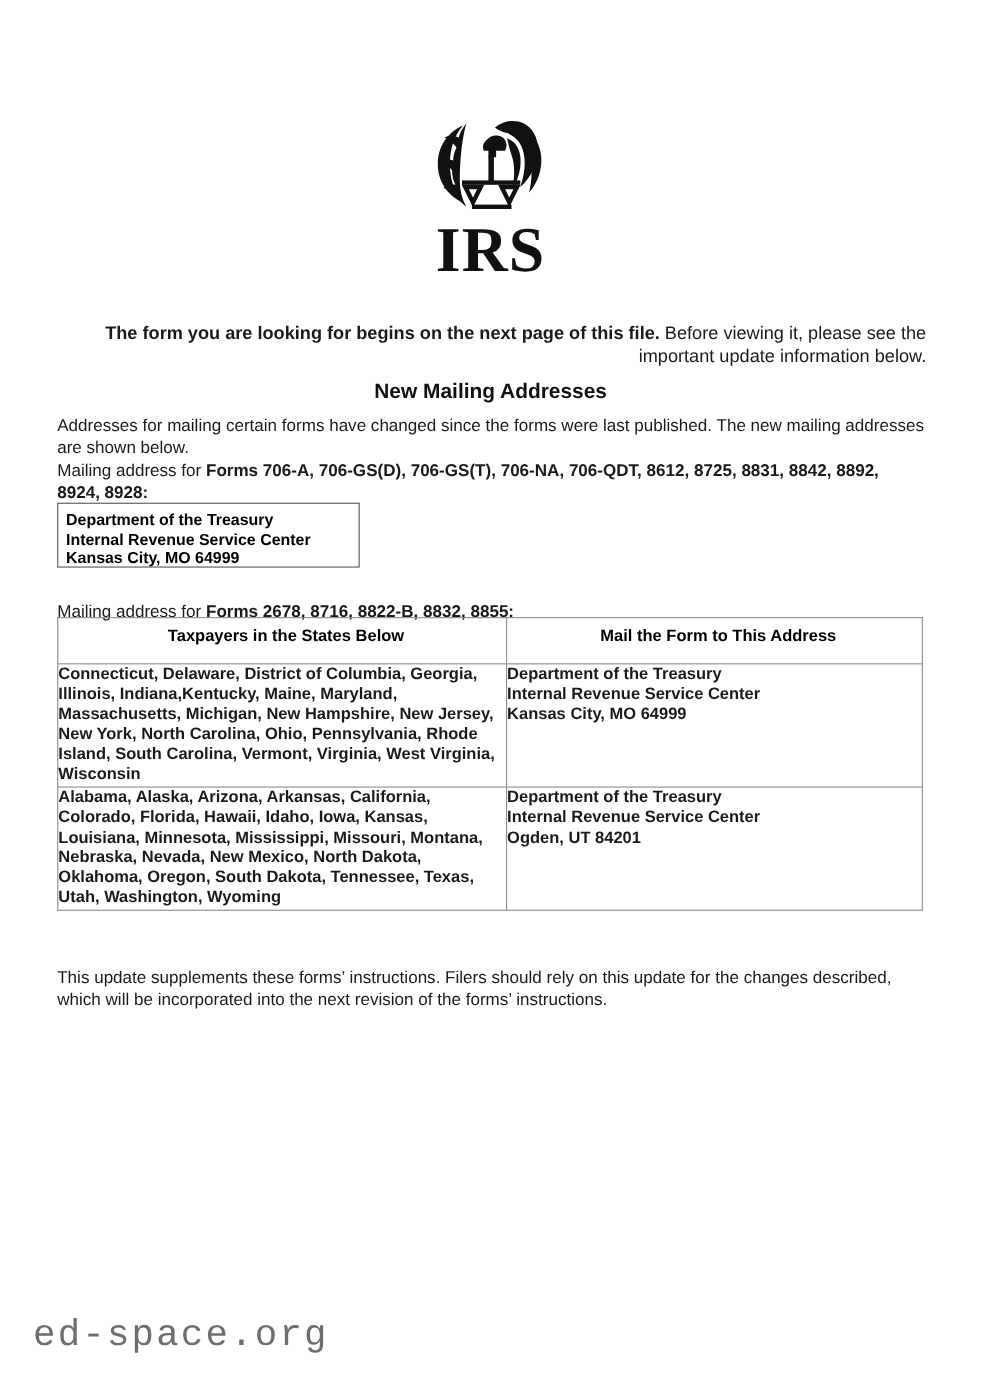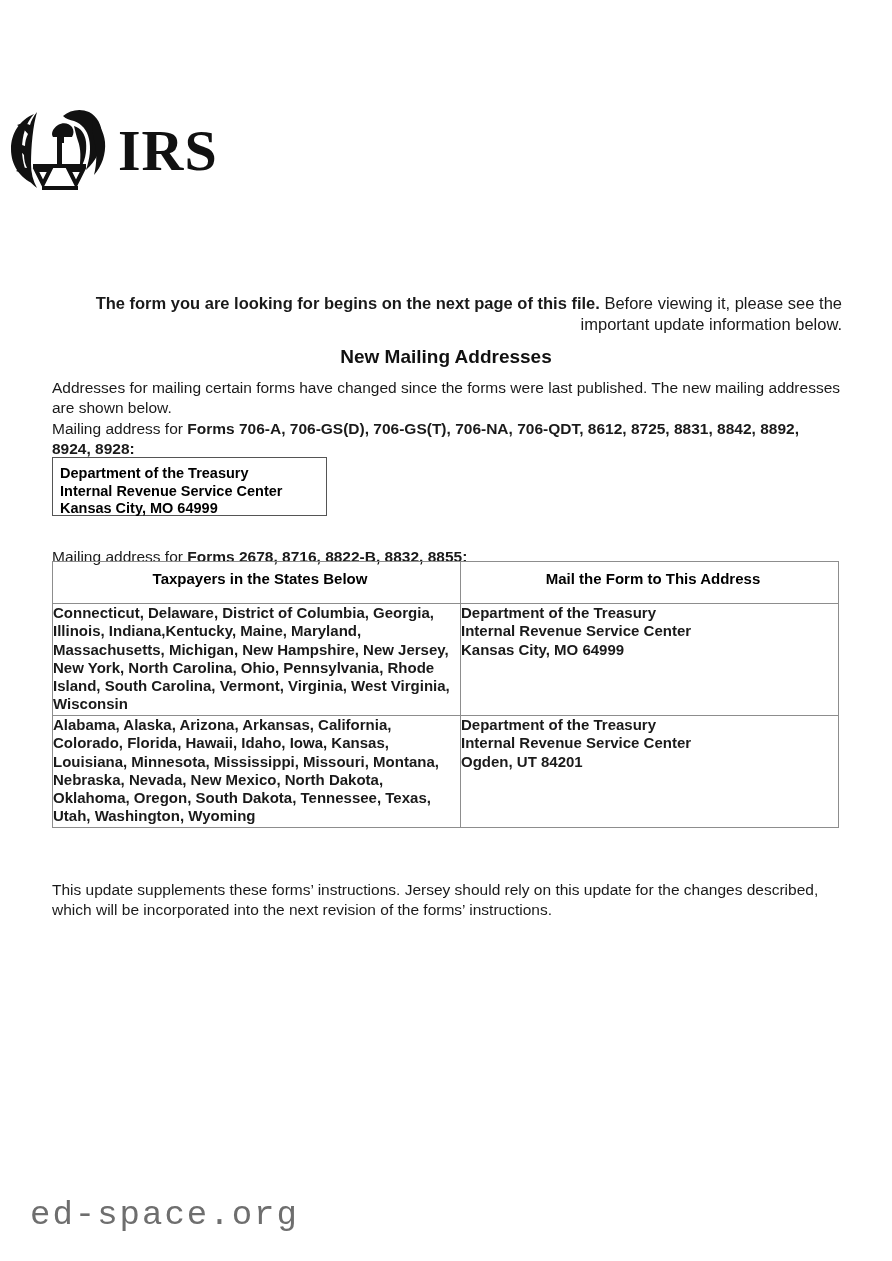--- a/index.html
+++ b/index.html
@@ -23,21 +23,21 @@
     background: #ffffff;
   }
 
   
   .logo-block {
     position: absolute;
     top: 104px;
     left: 0;
     width: 892px;
     display: flex;
-    flex-direction: row;
+    flex-direction: column;
     align-items: center;
   }
   .logo-emblem {
     width: 118px;
     height: 92px;
     display: block;
   }
   .logo-wordmark {
     font-family: "Liberation Serif", serif;
     font-weight: bold;
@@ -260,17 +260,17 @@
         <td class="cell-states">Alabama, Alaska, Arizona, Arkansas, California, Colorado, Florida, Hawaii, Idaho, Iowa, Kansas, Louisiana, Minnesota, Mississippi, Missouri, Montana, Nebraska, Nevada, New Mexico, North Dakota, Oklahoma, Oregon, South Dakota, Tennessee, Texas, Utah, Washington, Wyoming</td>
         <td class="cell-address">
           <div>Department of the Treasury</div>
           <div>Internal Revenue Service Center</div>
           <div>Ogden, UT 84201</div>
         </td>
       </tr>
     </tbody>
   </table>
 
-  <p class="closing">This update supplements these forms’ instructions. Jersey should rely on this update for the changes described, which will be incorporated into the next revision of the forms’ instructions.</p>
+  <p class="closing">This update supplements these forms’ instructions. Filers should rely on this update for the changes described, which will be incorporated into the next revision of the forms’ instructions.</p>
 
   <div class="watermark">ed-space.org</div>
 
 </div>
 
 </body></html>

